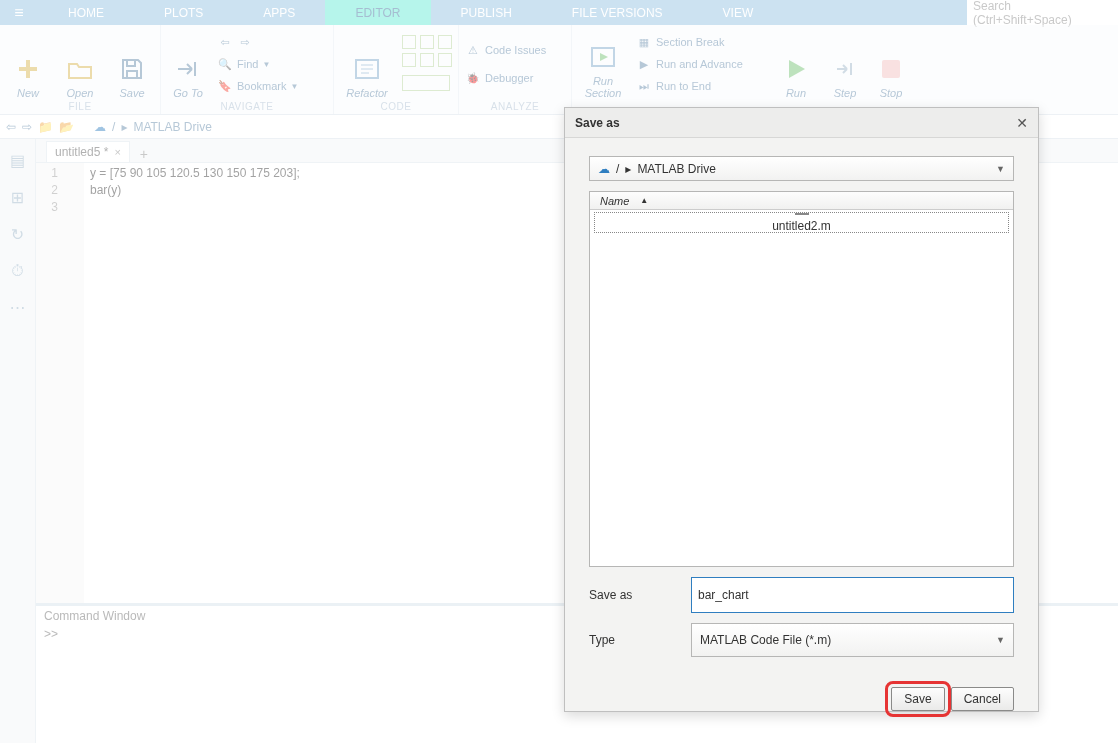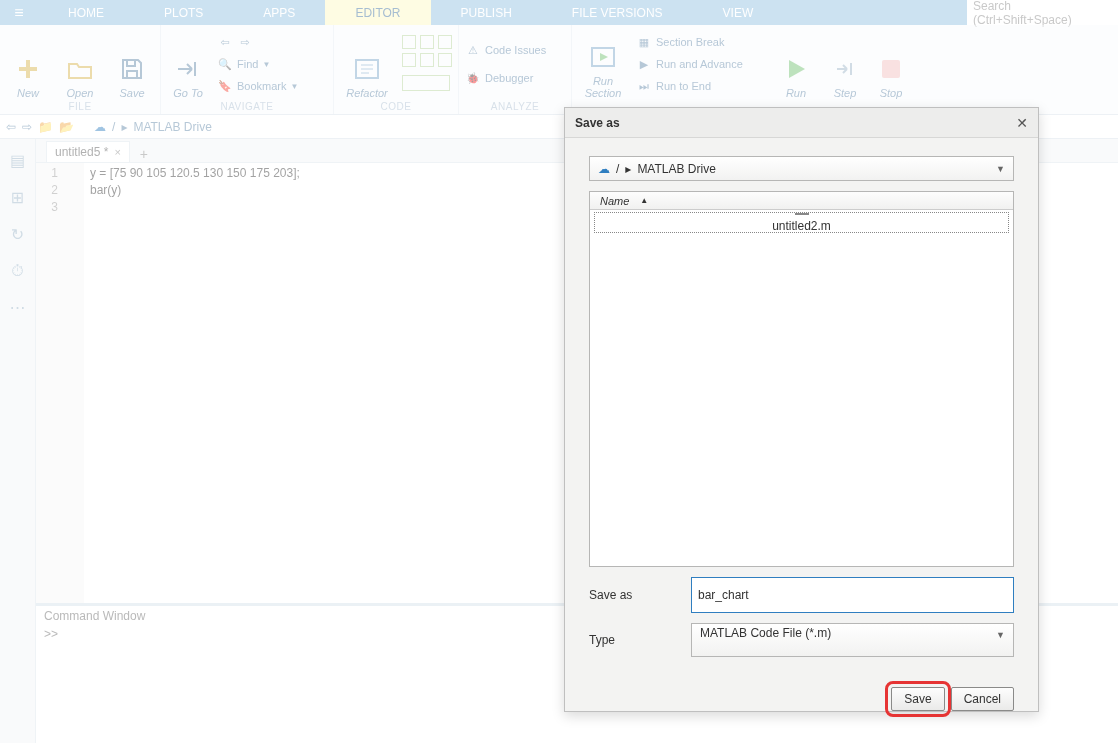--- a/index.html
+++ b/index.html
@@ -2,21 +2,21 @@
 <html><head>
 <meta charset="utf-8">
 <style>
   * { box-sizing: border-box; margin: 0; padding: 0; font-family: Arial, Helvetica, sans-serif; }
   body { width: 1118px; height: 743px; overflow: hidden; background: #fff; font-size: 12px; color: #333; position: relative; }
 
   
   .menubar { height: 25px; background: #8fc0e2; display: flex; align-items: stretch; }
   .hamburger { width: 38px; display:flex; align-items:center; justify-content:center; color:#fff; font-size:16px;}
   .menu-tab { color:#fff; font-size:12px; display:flex; align-items:center; justify-content:center; padding:0 30px; cursor:pointer; }
-  .menu-tab.active { background:#fef9c3; color:#3b6e9b; }
+  .menu-tab.active { background:#5eead4; color:#3b6e9b; }
   .search-box { margin-left:auto; width:151px; background:#fff; display:flex; align-items:center; padding:0 6px; color:#888; font-size:12px; }
 
   
   .toolstrip { height: 90px; background:#f9fbfd; border-bottom:1px solid #d8e2ea; display:flex; }
   .tool-group { display:flex; flex-direction:column; align-items:center; border-right:1px solid #e6edf3; padding:4px 6px 0; }
   .tool-row { display:flex; gap:8px; height:70px;}
   .big-btn { display:flex; flex-direction:column; align-items:center; justify-content:flex-end; gap:4px; width:44px; color:#5f86a8; font-size:11px; cursor:pointer;font-style:italic;}
   .big-btn .ico { width:28px; height:28px; display:flex; align-items:center; justify-content:center;}
   .group-label { font-size:10px; color:#a9bdd0; margin-top:2px; letter-spacing:0.5px;}
   .mini-row { display:flex; align-items:center; gap:4px; color:#5f86a8; font-size:11px; cursor:pointer; height:20px;}
@@ -57,21 +57,21 @@
   .path-select{height:26px;border:1px solid #b6b6b5;background:linear-gradient(#fff,#f2f2f1);display:flex;align-items:center;padding:0 8px;gap:6px;font-size:12px;color:#333;position:relative;}
   .path-select .caret{margin-left:auto;color:#666;font-size:9px;}
   .file-list-wrap{height:390px;border:1px solid #b6b6b5;background:#fff;display:flex;flex-direction:column;}
   .list-header{height:18px;background:linear-gradient(#fdfdfd,#f1f1f0);border-bottom:1px solid #ccc;display:flex;align-items:center;padding:0 10px;font-size:11px;font-style:italic;color:#333;gap:11px;}
   .list-header .sort{font-size:8px;}
   .file-row{height:21px;border:1px dotted #888;margin:2px 4px 0;display:flex;align-items:center;gap:4px;padding:0 6px;font-size:12px;color:#333;flex-direction:column;}
   .file-row .doc-ico{width:14px;height:14px;border:1px solid #888;display:inline-block;position:relative;}
   .form-row{display:flex;align-items:center;gap:12px;}
   .form-row label{width:90px;color:#333;font-size:12px;}
   .form-row input[type=text]{flex:1;height:36px;border:1px solid #2f7ec0;padding:0 6px;font-size:12px;color:#333;outline:none;}
-  .type-select{flex:1;height:24px;border:1px solid #b6b6b5;background:linear-gradient(#fff,#f2f2f1);display:flex;align-items:flex-end;padding:16px 8px;font-size:12px;color:#333;}
+  .type-select{flex:1;height:24px;border:1px solid #b6b6b5;background:linear-gradient(#fff,#f2f2f1);display:flex;align-items:center;padding:16px 8px;font-size:12px;color:#333;}
   .type-select .caret{margin-left:auto;color:#666;font-size:9px;}
   .modal-buttons{display:flex;justify-content:flex-end;gap:6px;margin-top:20px;}
   .btn{height:24px;padding:0 12px;border:1px solid #8a8a89;background:linear-gradient(#fdfdfd,#eaeae9);cursor:pointer;font-size:12px;color:#333;border-radius:2px;display:flex;align-items:center;}
   .btn.primary-outline{outline:3px solid #e63434; outline-offset:3px;}
 
   
   svg { display:block; }
 </style>
 </head>
 <body>

